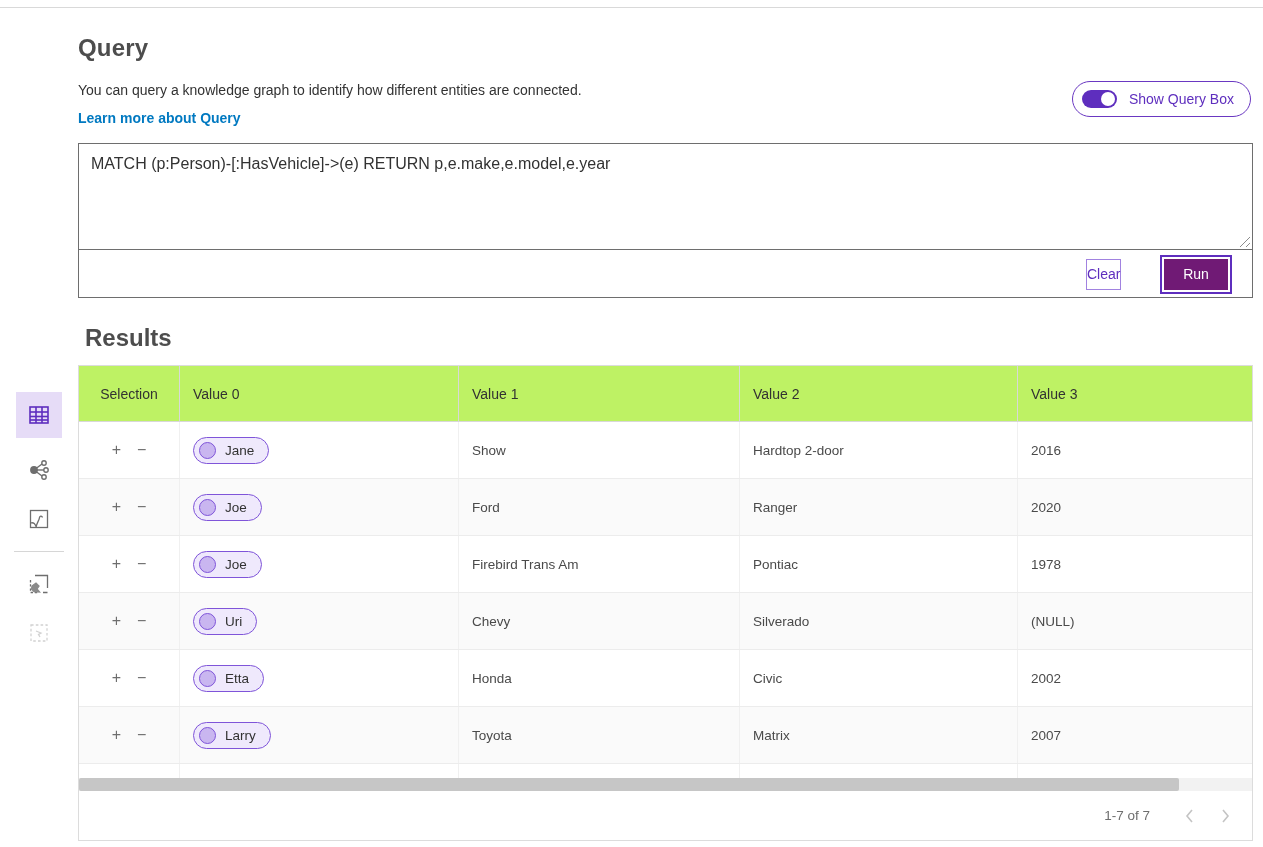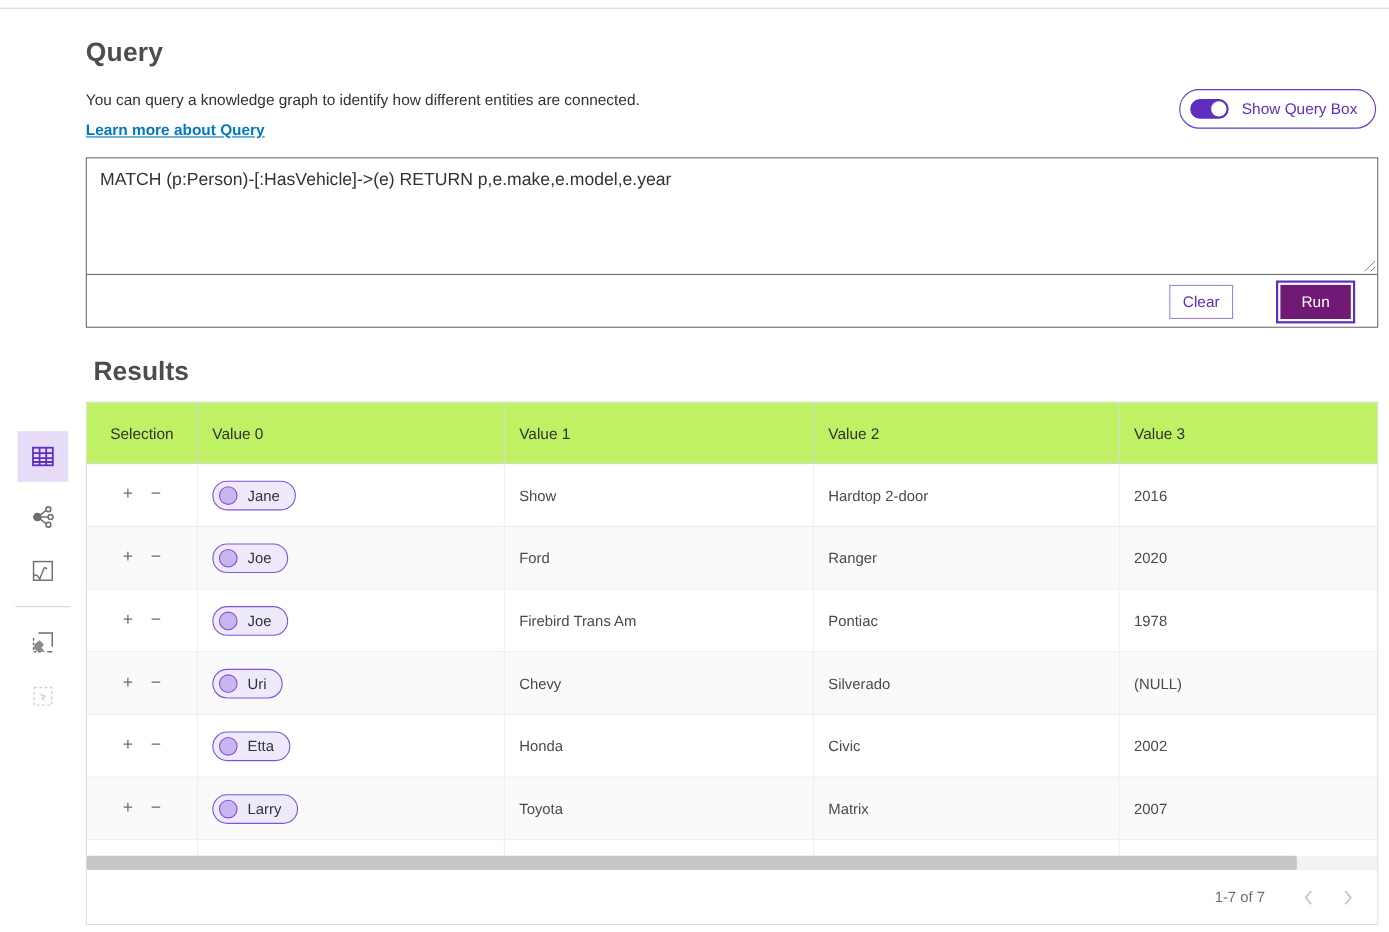--- a/index.html
+++ b/index.html
@@ -6,37 +6,37 @@
   html,body { width:1263px; height:847px; background:#fff; font-family:"Liberation Sans", sans-serif; color:#323232; overflow:hidden; }
   body { position:relative; }
 
   
   .top-line { position:absolute; top:0; left:0; width:1263px; height:8px; border-bottom:1px solid #d9d9d9; background:#fff; }
 
   
   .query-section { position:absolute; left:78px; top:34px; width:1175px; }
   .page-title { font-size:24px; font-weight:bold; color:#4d4d4d; letter-spacing:.2px; }
   .page-desc { margin-top:20px; font-size:14px; color:#323232; }
-  .learn-link { display:inline-block; margin-top:12px; font-size:14px; font-weight:bold; color:#0079c1; text-decoration:underline; cursor:pointer; }
+  .learn-link { display:inline-block; margin-top:12px; font-size:14px; font-weight:bold; color:#0079c1; cursor:pointer; }
 
   .toggle-pill { position:absolute; right:2px; top:47px; display:inline-flex; align-items:center; gap:12px;
     border:1px solid #6a38c2; border-radius:19px; padding:8px 16px 8px 9px; background:#fff; cursor:pointer; }
   .switch { position:relative; width:35px; height:18px; border-radius:10px; background:#5e2ebe; flex:0 0 auto; }
   .switch .knob { position:absolute; right:2px; top:2px; width:14px; height:14px; border-radius:50%; background:#fff; }
   .toggle-label { font-size:14px; color:#5e2ebe; }
 
   
   .query-box { position:absolute; left:78px; top:143px; width:1175px; height:155px; border:1px solid #6e6e6e; background:#fff; }
   .query-textarea { position:relative; height:106px; border-bottom:1px solid #6e6e6e; padding:11px 12px; font-size:16px; color:#323232; cursor:text; }
   .resize-handle { position:absolute; right:2px; bottom:2px; width:13px; height:13px;
     background:repeating-linear-gradient(135deg, transparent 0 3px, #8c8c8c 3px 4px);
     clip-path:polygon(100% 0, 0 100%, 100% 100%); cursor:nwse-resize; }
   .query-buttons { height:48px; display:flex; align-items:center; justify-content:flex-end; gap:14px; padding-right:20px; }
   .btn { font-family:"Liberation Sans", sans-serif; font-size:14px; height:31px; cursor:pointer; }
-  .btn-clear { width:58px; background:#fff; border:1px solid #a182e0; color:#5e2ebe; }
+  .btn-clear { width:35px; background:#fff; border:1px solid #a182e0; color:#5e2ebe; }
   .btn-run { width:64px; background:#701a75; border:none; color:#fff; box-shadow:0 0 0 2px #fff, 0 0 0 4px #5e2ebe; margin-right:4px;margin-left:29px; }
 
   
   .results-title { position:absolute; left:85px; top:324px; font-size:24px; font-weight:bold; color:#4d4d4d; }
 
   
   .view-sidebar { position:absolute; left:14px; top:392px; width:50px; display:flex; flex-direction:column; align-items:center; }
   .view-item { width:46px; height:46px; display:flex; align-items:center; justify-content:center; cursor:pointer; }
   .view-item.small { width:34px; height:34px; margin-top:15px; }
   .view-item.selected { background:#e6dcf7; }

